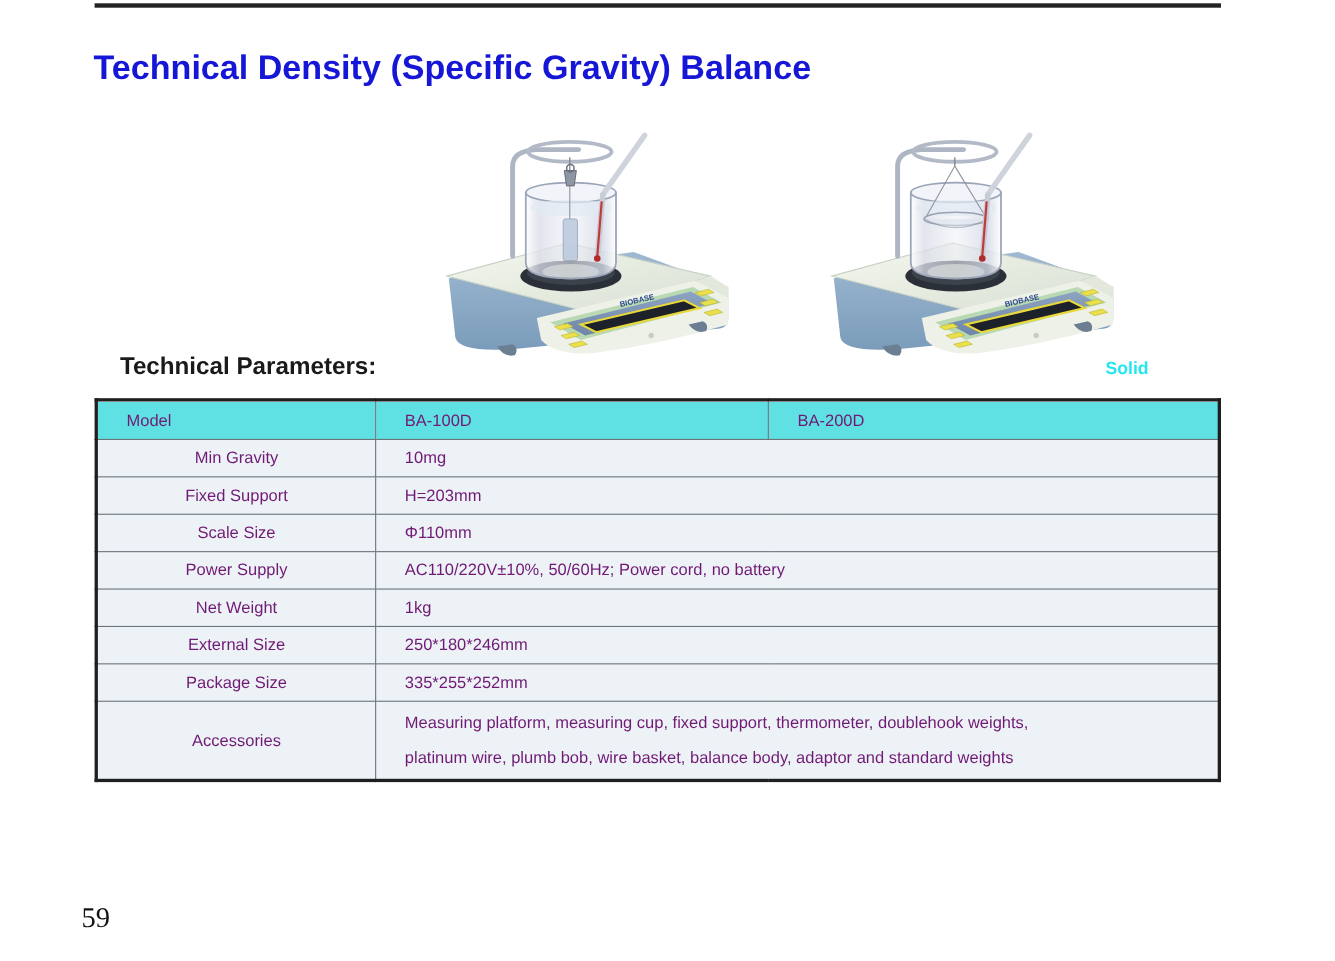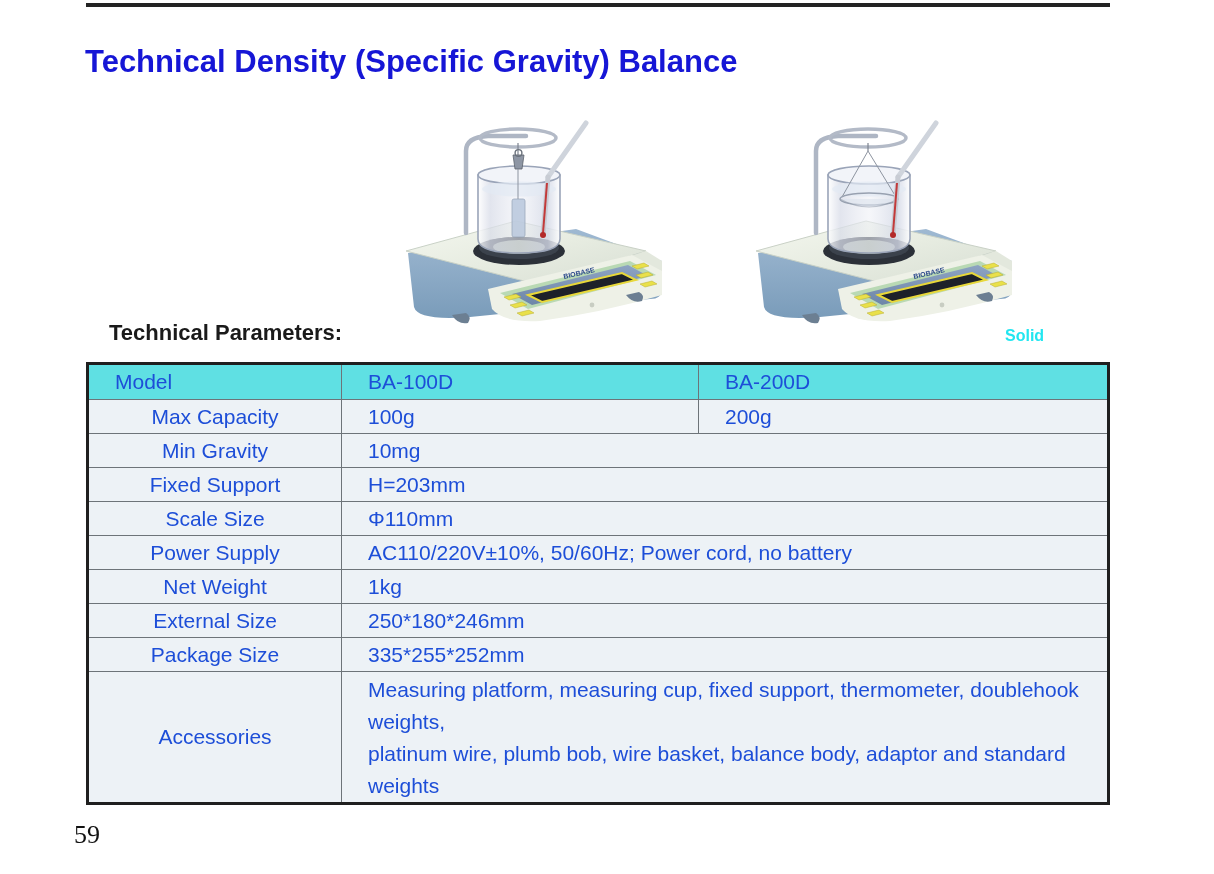--- a/index.html
+++ b/index.html
@@ -84,22 +84,22 @@
     top: 362px;
     width: 1024px;
     border-collapse: collapse;
     table-layout: fixed;
     border: 3px solid #1f1f1f;
     background: #eef3f7;
   }
   .spec-table td {
     border: 1px solid #6d7479;
     background: #edf2f6;
-    font-size: 21px;
-    color: #1d4ed8;
+    font-size: 15px;
+    color: #701a75;
     padding: 0 0 0 14px;
     height: 33px;
     vertical-align: middle;
     overflow: hidden;
     white-space: nowrap;
   }
   .spec-table tr.header td {
     background: #5fe0e3;
     font-weight: normal;
     height: 34px;
@@ -311,25 +311,20 @@
       <col class="col-v1">
       <col class="col-v2">
     </colgroup>
     <tbody>
       <tr class="header">
         <td class="label-cell">Model</td>
         <td class="value-cell">BA-100D</td>
         <td class="value-cell">BA-200D</td>
       </tr>
 
-      <tr>
-        <td class="label-cell">Max Capacity</td>
-        <td class="value-cell">100g</td>
-        <td class="value-cell">200g</td>
-      </tr>
 
       <tr>
         <td class="label-cell">Min Gravity</td>
         <td class="value-cell" colspan="2">10mg</td>
       </tr>
 
       <tr>
         <td class="label-cell">Fixed Support</td>
         <td class="value-cell" colspan="2">H=203mm</td>
       </tr>

